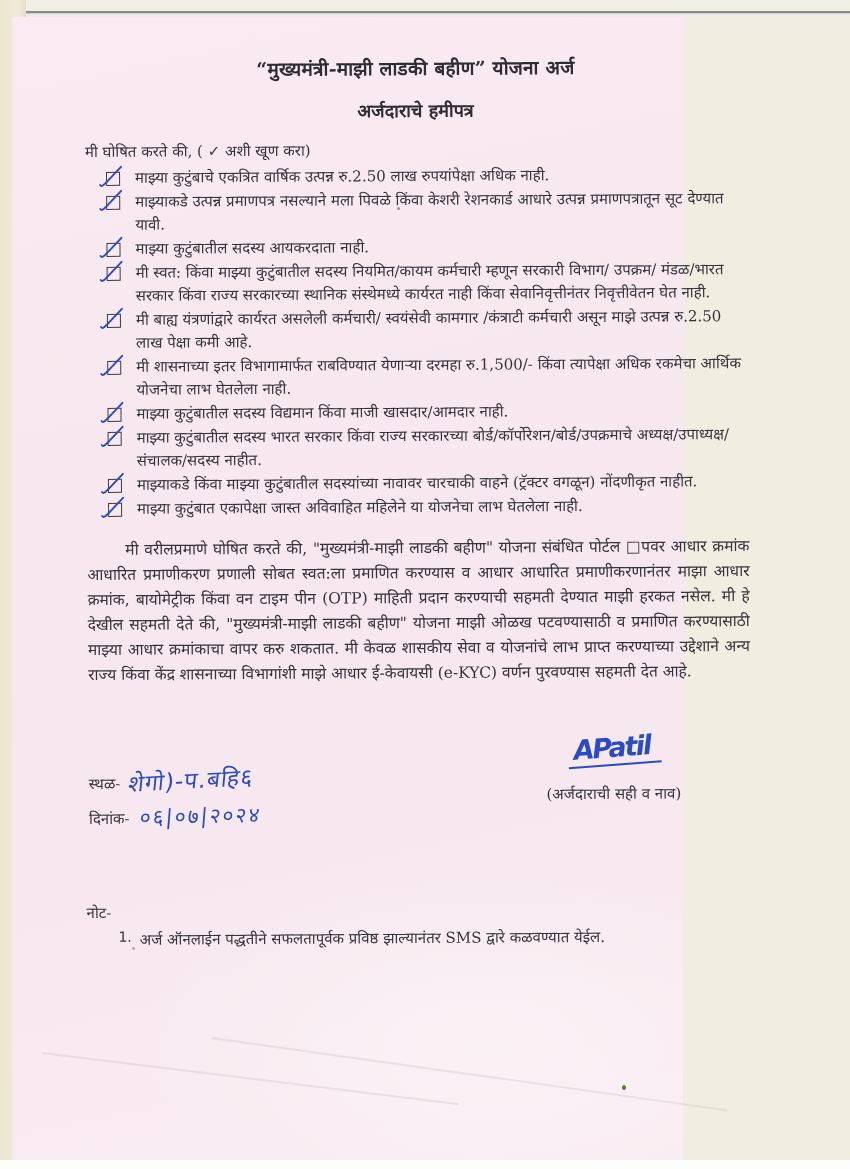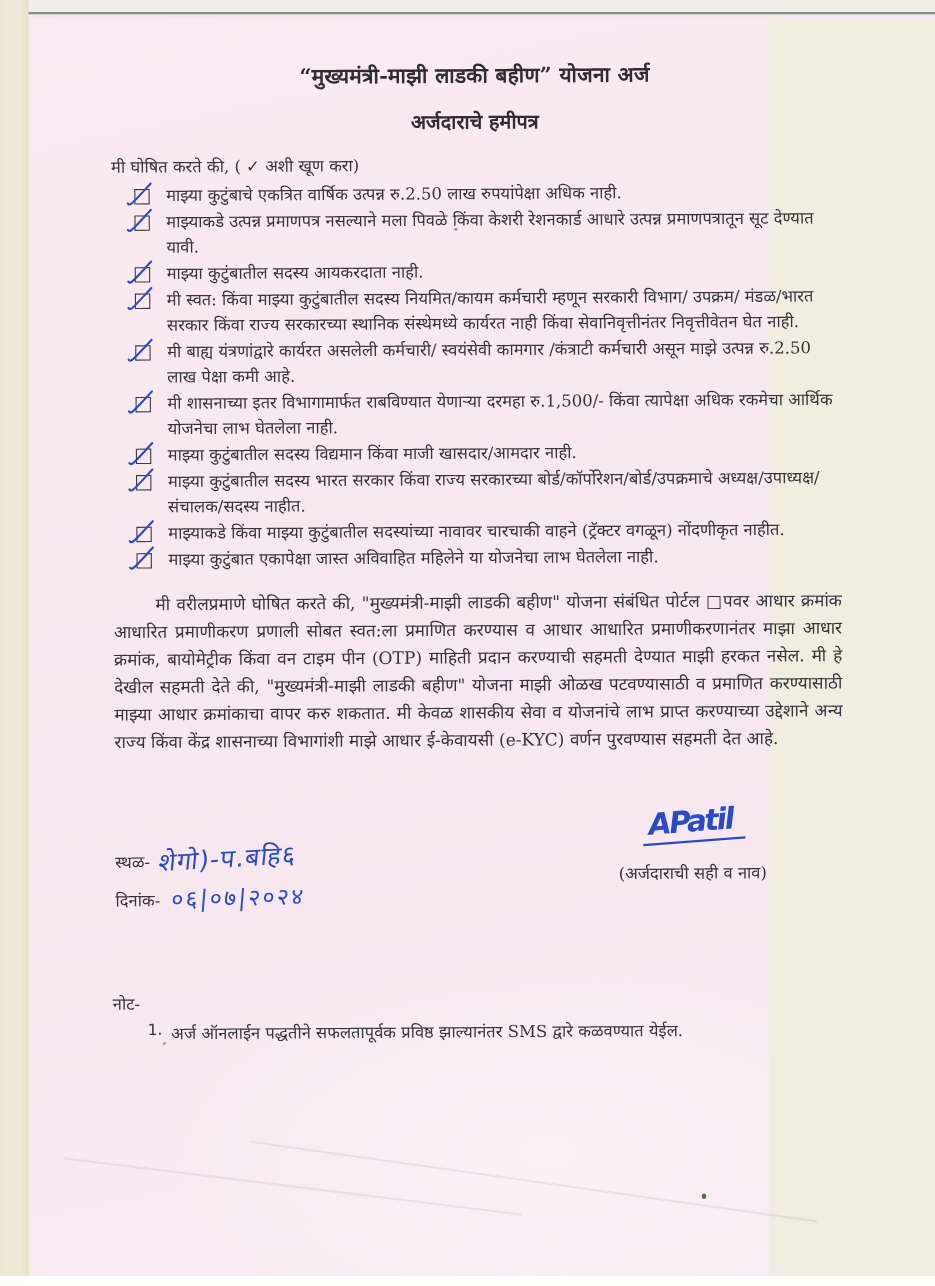--- a/index.html
+++ b/index.html
@@ -15,21 +15,21 @@
   }
   .scan-left{
     position:absolute;left:0;top:0;bottom:0;width:26px;
     background:linear-gradient(90deg,#ece6d1,#efe9d8 70%,#e7e0c9);
   }
   .scan-bottom{
     position:absolute;left:0;bottom:0;right:0;height:9px;background:#fdfdfb;
   }
   
   .page{
-    position:absolute;left:28px;top:17px;width:671px;height:1143px;
+    position:absolute;left:12px;top:17px;width:671px;height:1143px;
     background:
       radial-gradient(ellipse 600px 300px at 70% 90%, rgba(255,255,255,.35), rgba(255,255,255,0) 60%),
       linear-gradient(168deg, #f9ebf1 0%, #f7e7ee 55%, #f9ecf2 100%);
   }
   
   .crease{position:absolute;height:2px;background:rgba(120,90,110,.10);transform-origin:left center;}
   .crease.c1{left:30px;top:1035px;width:420px;transform:rotate(7deg);}
   .crease.c2{left:200px;top:1020px;width:520px;transform:rotate(8deg);}
   .speck{position:absolute;border-radius:50%;}
 

